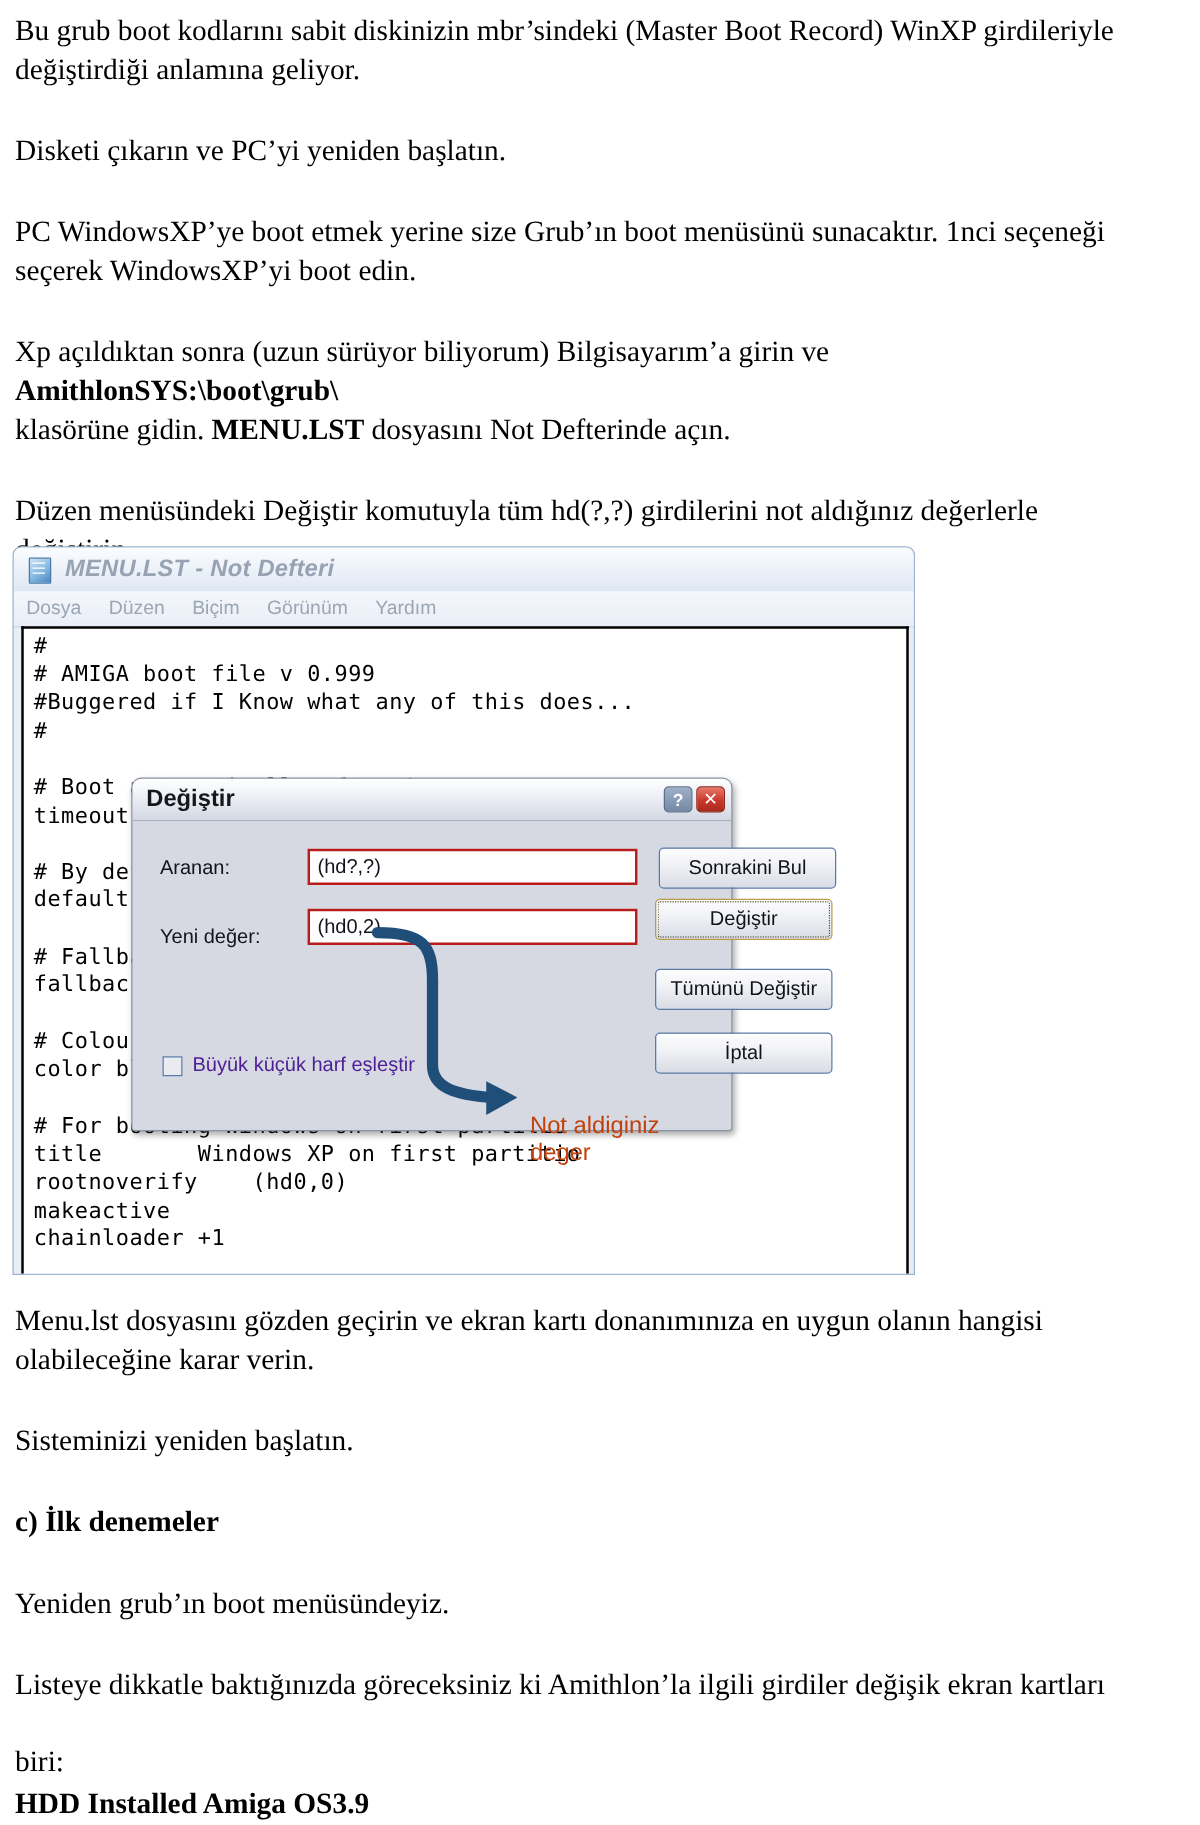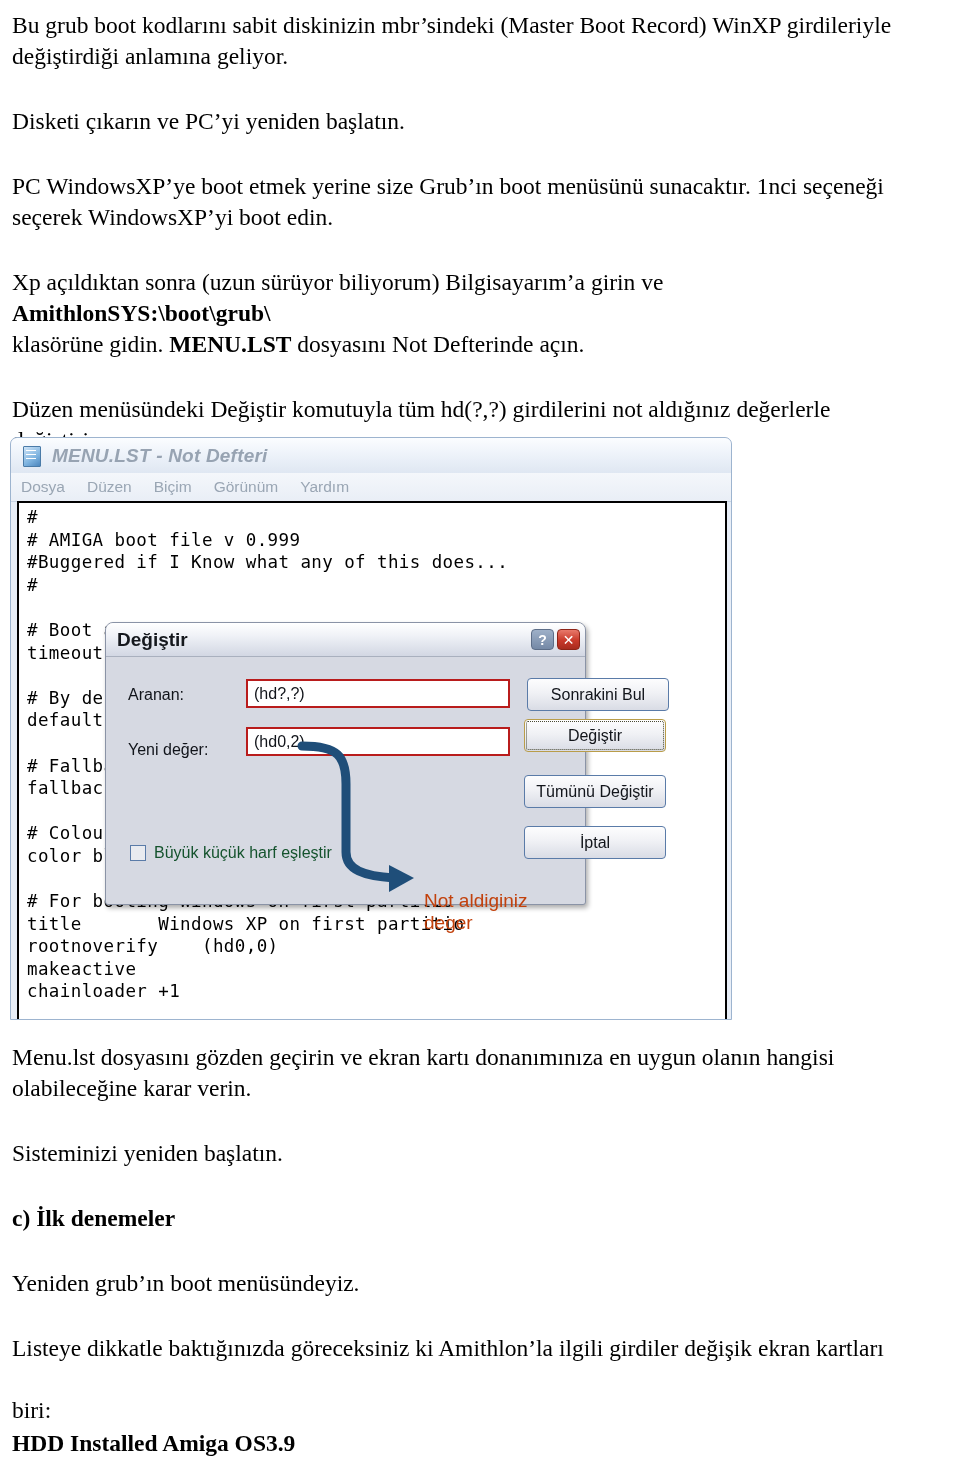--- a/index.html
+++ b/index.html
@@ -237,21 +237,21 @@
     width: 16px; height: 16px;
     background: #e9ebf0;
     border: 1px solid #5a7ba8;
     margin-right: 8px;
     flex: 0 0 auto;
     box-sizing: border-box;
   }
   .dlg-check-label {
     font-family: "Liberation Sans", "DejaVu Sans", sans-serif;
     font-size: 16px;
-    color: #14532d;
+    color: #4c1d95;
     white-space: nowrap;
   }
 
   
   .annot-svg {
     position: absolute;
     left: 0; top: 0;
     width: 570px; height: 283px;
     pointer-events: none;
   }

